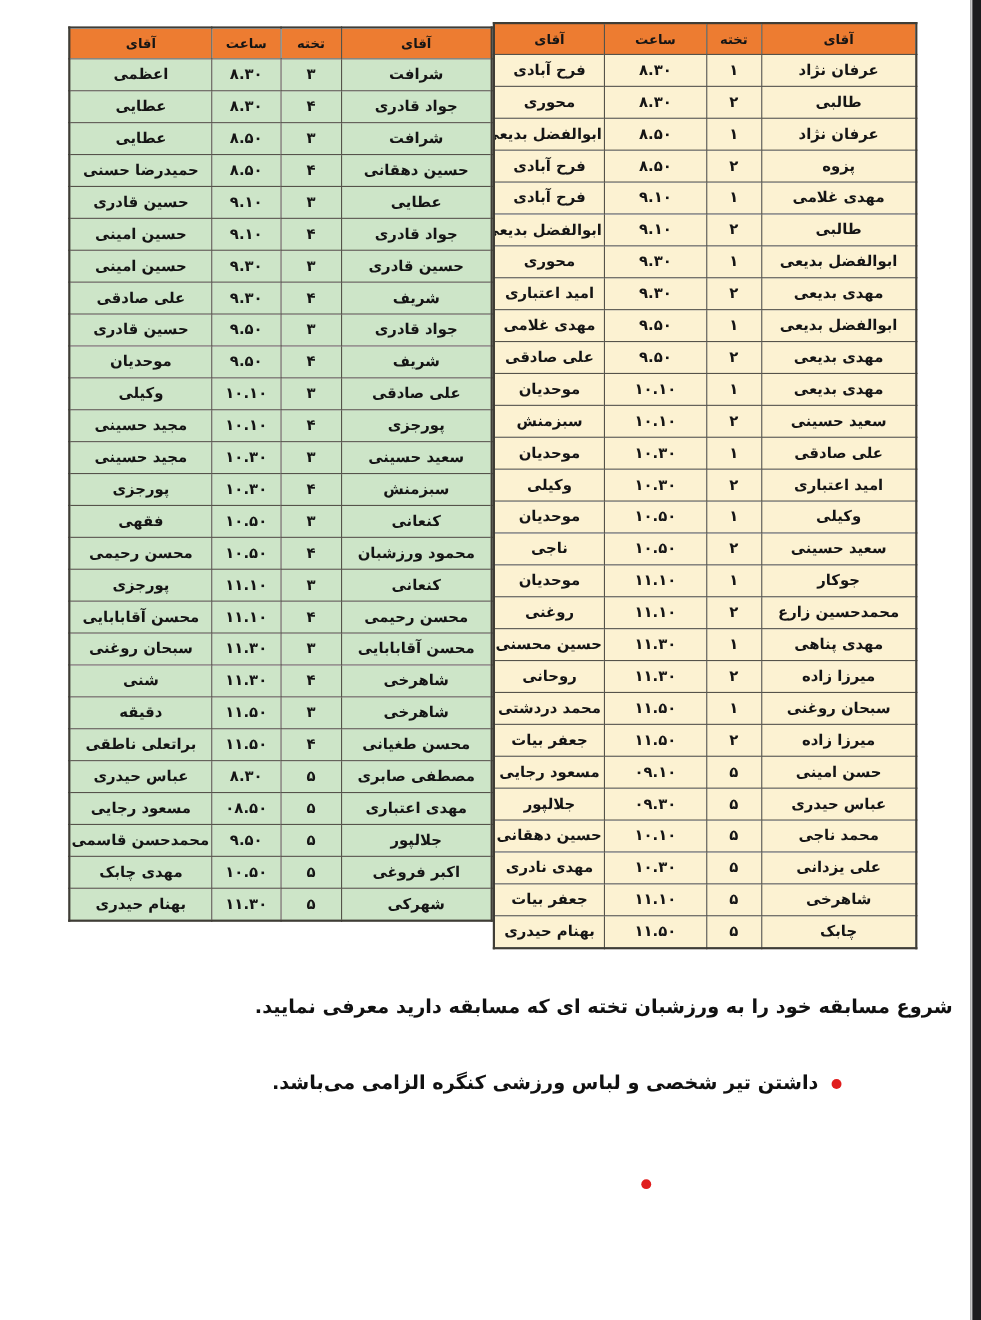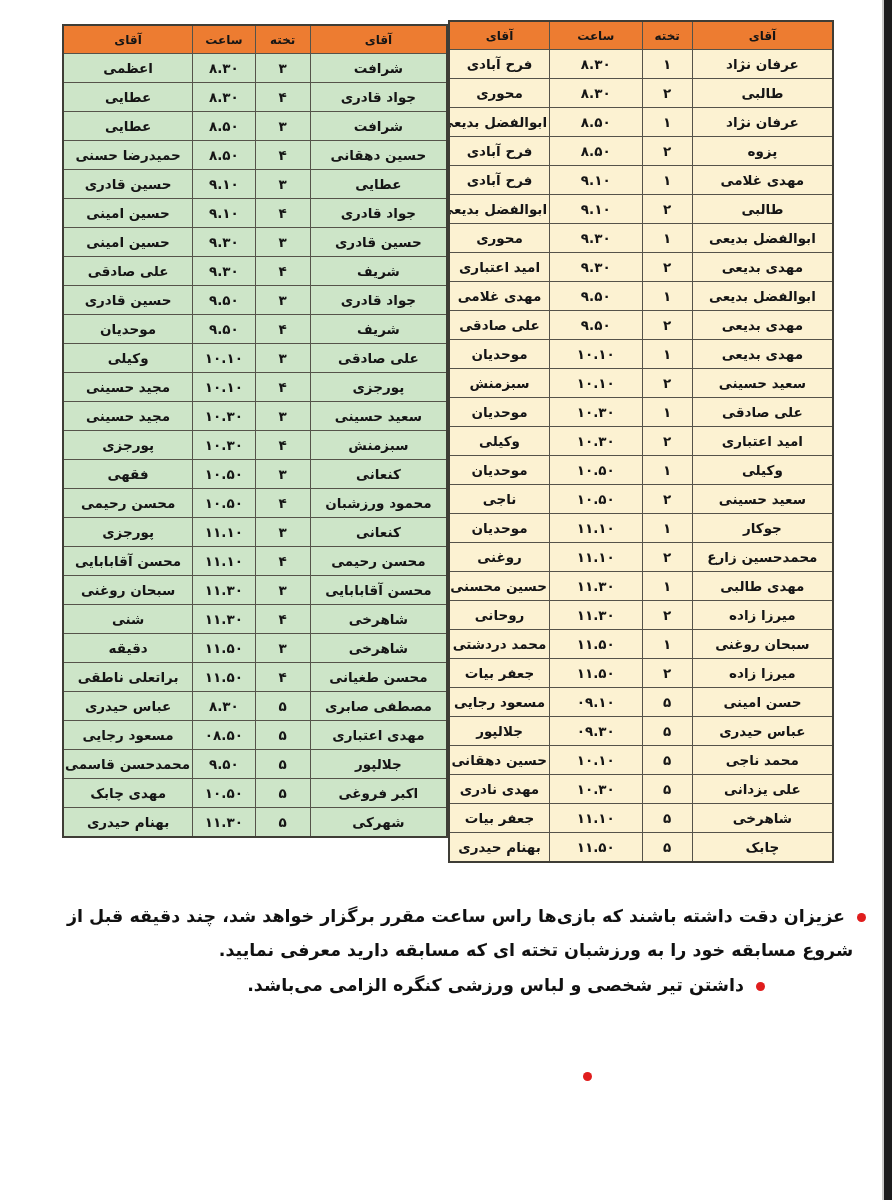--- a/index.html
+++ b/index.html
@@ -41,21 +41,21 @@
 
   .note{
     position:absolute;direction:rtl;text-align:right;
     font-weight:bold;color:#111;
   }
   .bullet{
     display:inline-block;width:9px;height:9px;border-radius:50%;
     background:var(--bullet);margin-left:12px;vertical-align:middle;
   }
   .note-rules{top:899px;right:26px;width:800px;font-size:17.5px;line-height:34px;}
-  .note-rules .line2{text-align:center;padding-left:140px;}
+  .note-rules .line2{padding-left:140px;}
   .note-dress{top:970px;right:127px;font-size:17.5px;line-height:30px;text-align:right;}
   .note-organizer{top:1062px;right:300px;font-size:15px;line-height:28px;}
 
   .edge-strip{
     position:absolute;top:0;right:0;width:8px;height:1200px;
     background:#1c1c1e;border-left:2px solid #c9c9c9;
   }
 </style>
 </head>
 <body>
@@ -178,21 +178,21 @@
         <td>۱۱.۱۰</td>
         <td>موحدیان</td>
       </tr>
       <tr>
         <td>محمدحسین زارع</td>
         <td>۲</td>
         <td>۱۱.۱۰</td>
         <td>روغنی</td>
       </tr>
       <tr>
-        <td>مهدی طالبی</td>
+        <td>مهدی پناهی</td>
         <td>۱</td>
         <td>۱۱.۳۰</td>
         <td>حسین محسنی</td>
       </tr>
       <tr>
         <td>میرزا زاده</td>
         <td>۲</td>
         <td>۱۱.۳۰</td>
         <td>روحانی</td>
       </tr>
@@ -422,21 +422,20 @@
       <tr>
         <td>شهرکی</td>
         <td>۵</td>
         <td>۱۱.۳۰</td>
         <td>بهنام حیدری</td>
       </tr>
     </tbody>
 </table>
 
 <div class="note note-rules">
-  <div><span class="bullet"></span><span>عزیزان دقت داشته باشند که بازی‌ها راس ساعت مقرر برگزار خواهد شد، چند دقیقه قبل از</span></div>
   <div class="line2">شروع مسابقه خود را به ورزشبان تخته ای که مسابقه دارید معرفی نمایید.</div>
 </div>
 
 <div class="note note-dress">
   <span class="bullet"></span><span>داشتن تیر شخصی و لباس ورزشی کنگره الزامی می‌باشد.</span>
 </div>
 
 <div class="note note-organizer">
   <span class="bullet"></span>
 </div>

